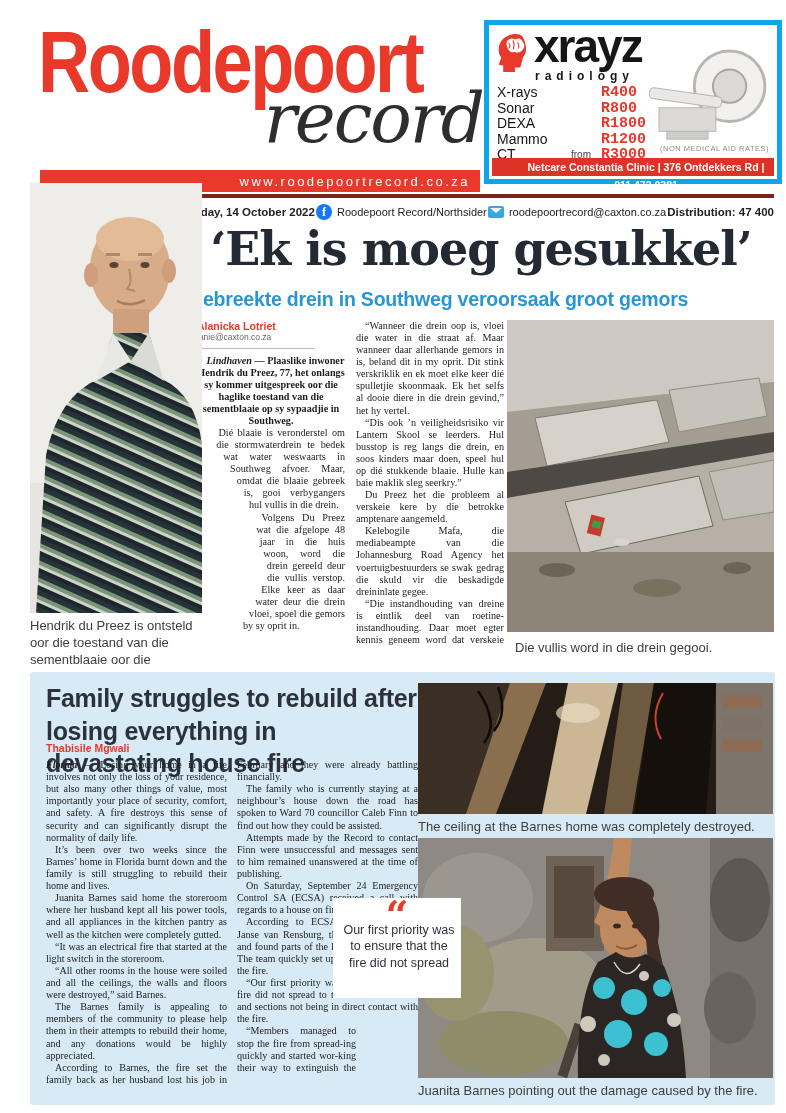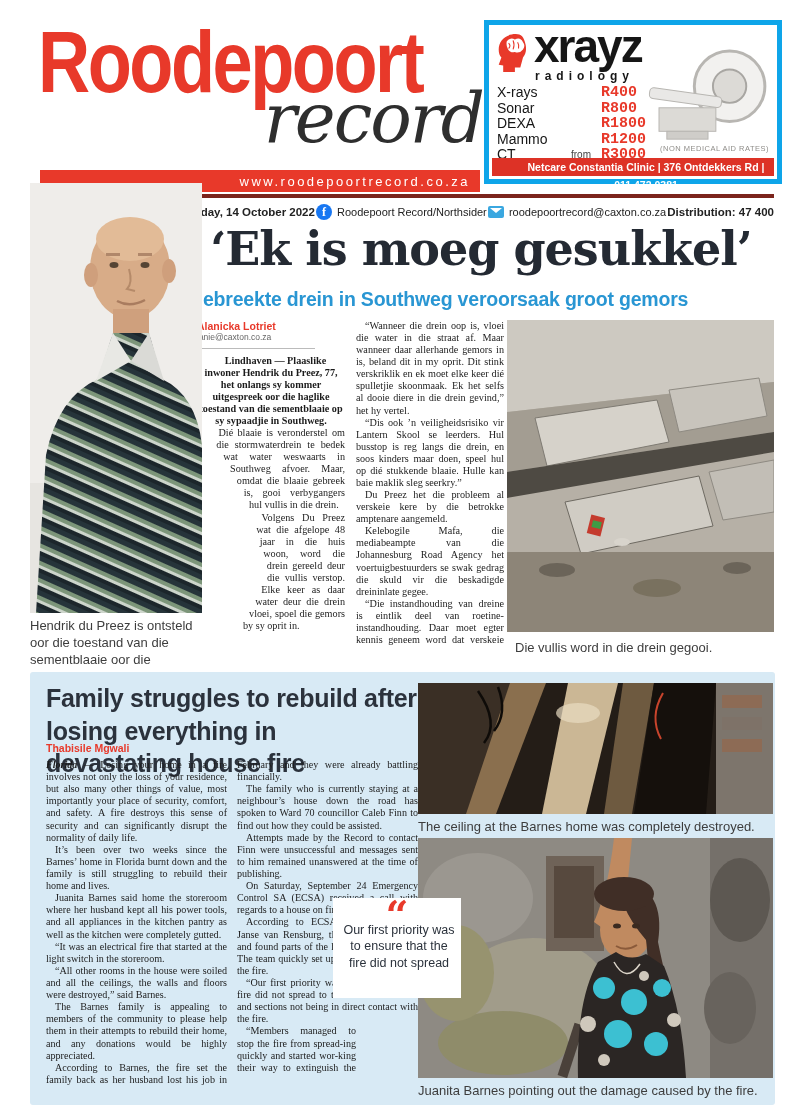--- a/index.html
+++ b/index.html
@@ -56,21 +56,21 @@
   .caption{font-size:13px;line-height:1.3;color:#3d3d3d;}
 
   .main-cols{position:absolute;left:197px;top:320px;width:307px;height:336px;overflow:hidden;
     column-count:2;column-gap:11px;column-fill:auto;
     font-family:"Liberation Serif",serif;font-size:10.2px;line-height:1.185;color:#1c1c1c;text-align:justify;}
   .byline-author{color:#e8392a;font-family:"Liberation Sans",sans-serif;font-weight:bold;font-size:10.5px;}
   .byline-email{font-family:"Liberation Sans",sans-serif;font-size:8.5px;color:#666;
     border-bottom:1px solid #bbb;padding-bottom:5px;margin-bottom:6px;width:80%;}
   .main-cols p{margin:0;text-indent:9px;}
   .intro-par{font-weight:bold;text-align:center;text-indent:0;margin-bottom:1px;}
-  .lead{font-weight:bold;}
+  .lead{font-style:italic;font-weight:bold;}
   .head-float{float:left;width:70px;height:208px;
     shape-outside:polygon(0% 0%, 8% 0%, 72% 38%, 100% 70%, 55% 100%, 0% 100%);}
 
   .photo-drain{position:absolute;left:507px;top:320px;width:267px;height:312px;overflow:hidden;}
   .cap-drain{position:absolute;left:507px;top:640px;width:267px;padding-left:8px;}
 
   
   .story2{position:absolute;left:30px;top:672px;width:745px;height:433px;background:#d8eaf5;border-radius:3px;}
   .story2 h3{position:absolute;left:16px;top:10px;width:372px;margin:0;
     font-size:25px;line-height:1.3;font-weight:bold;color:#2b323c;letter-spacing:-.3px;}

